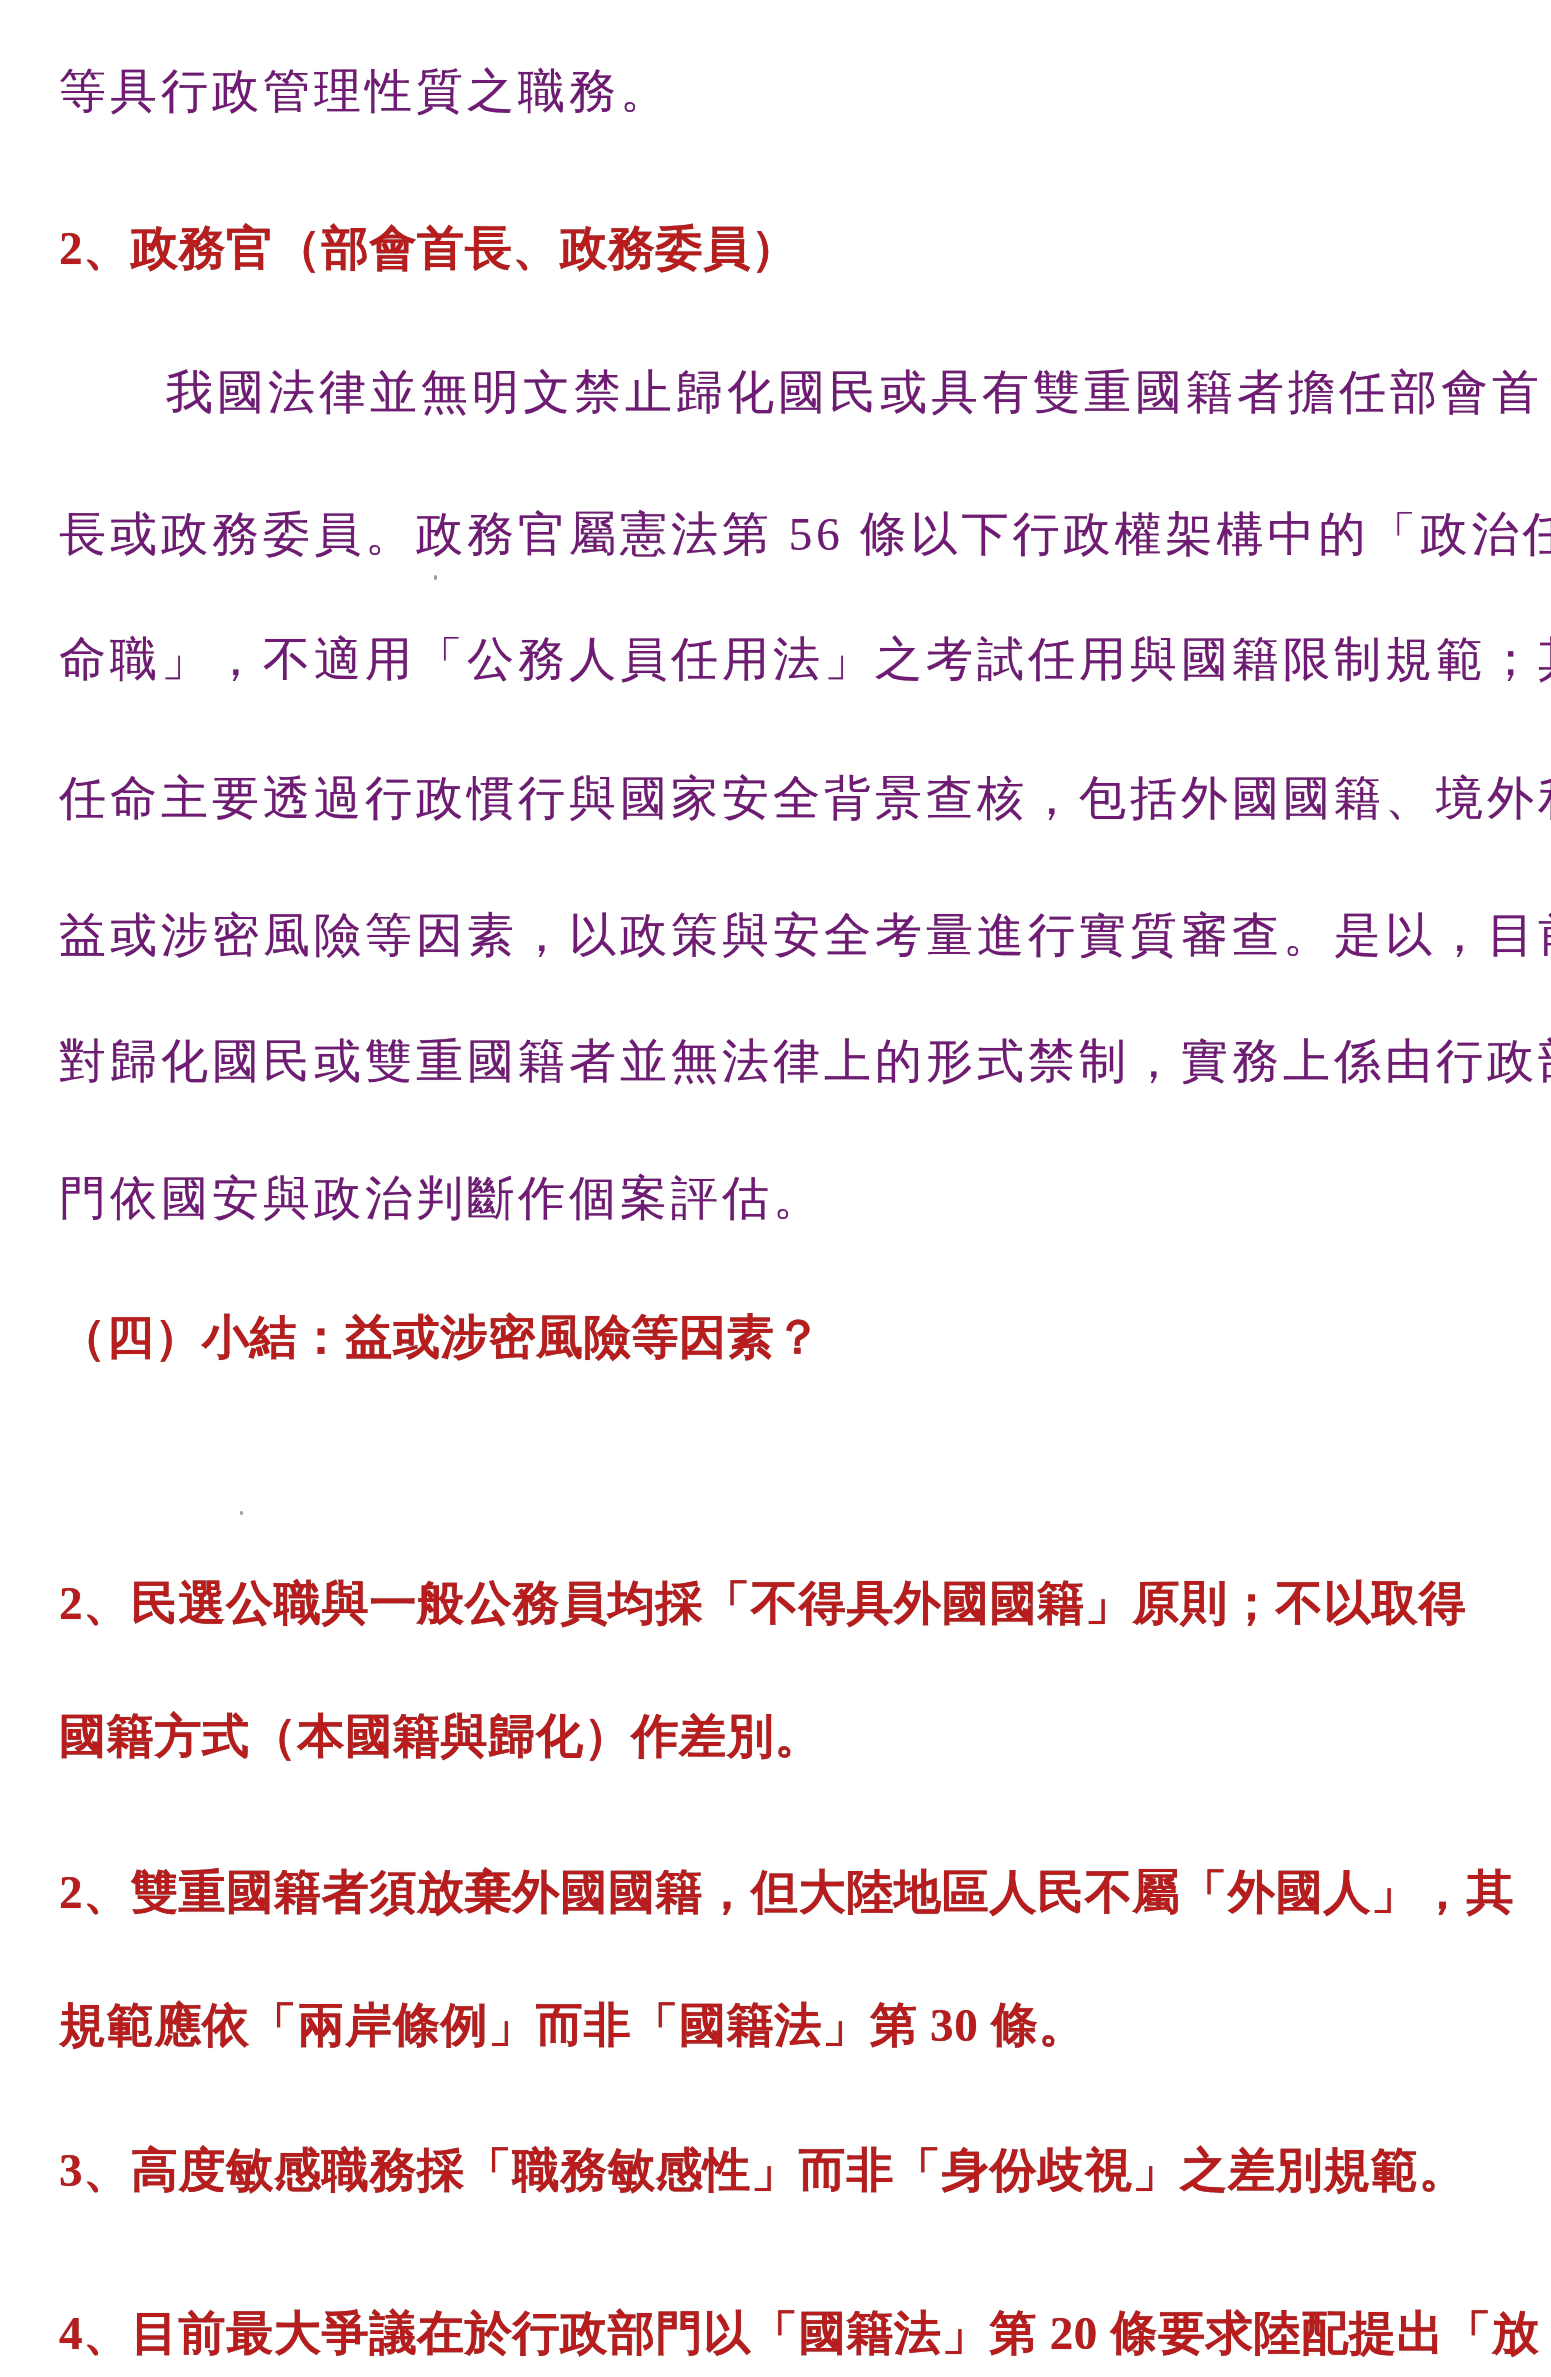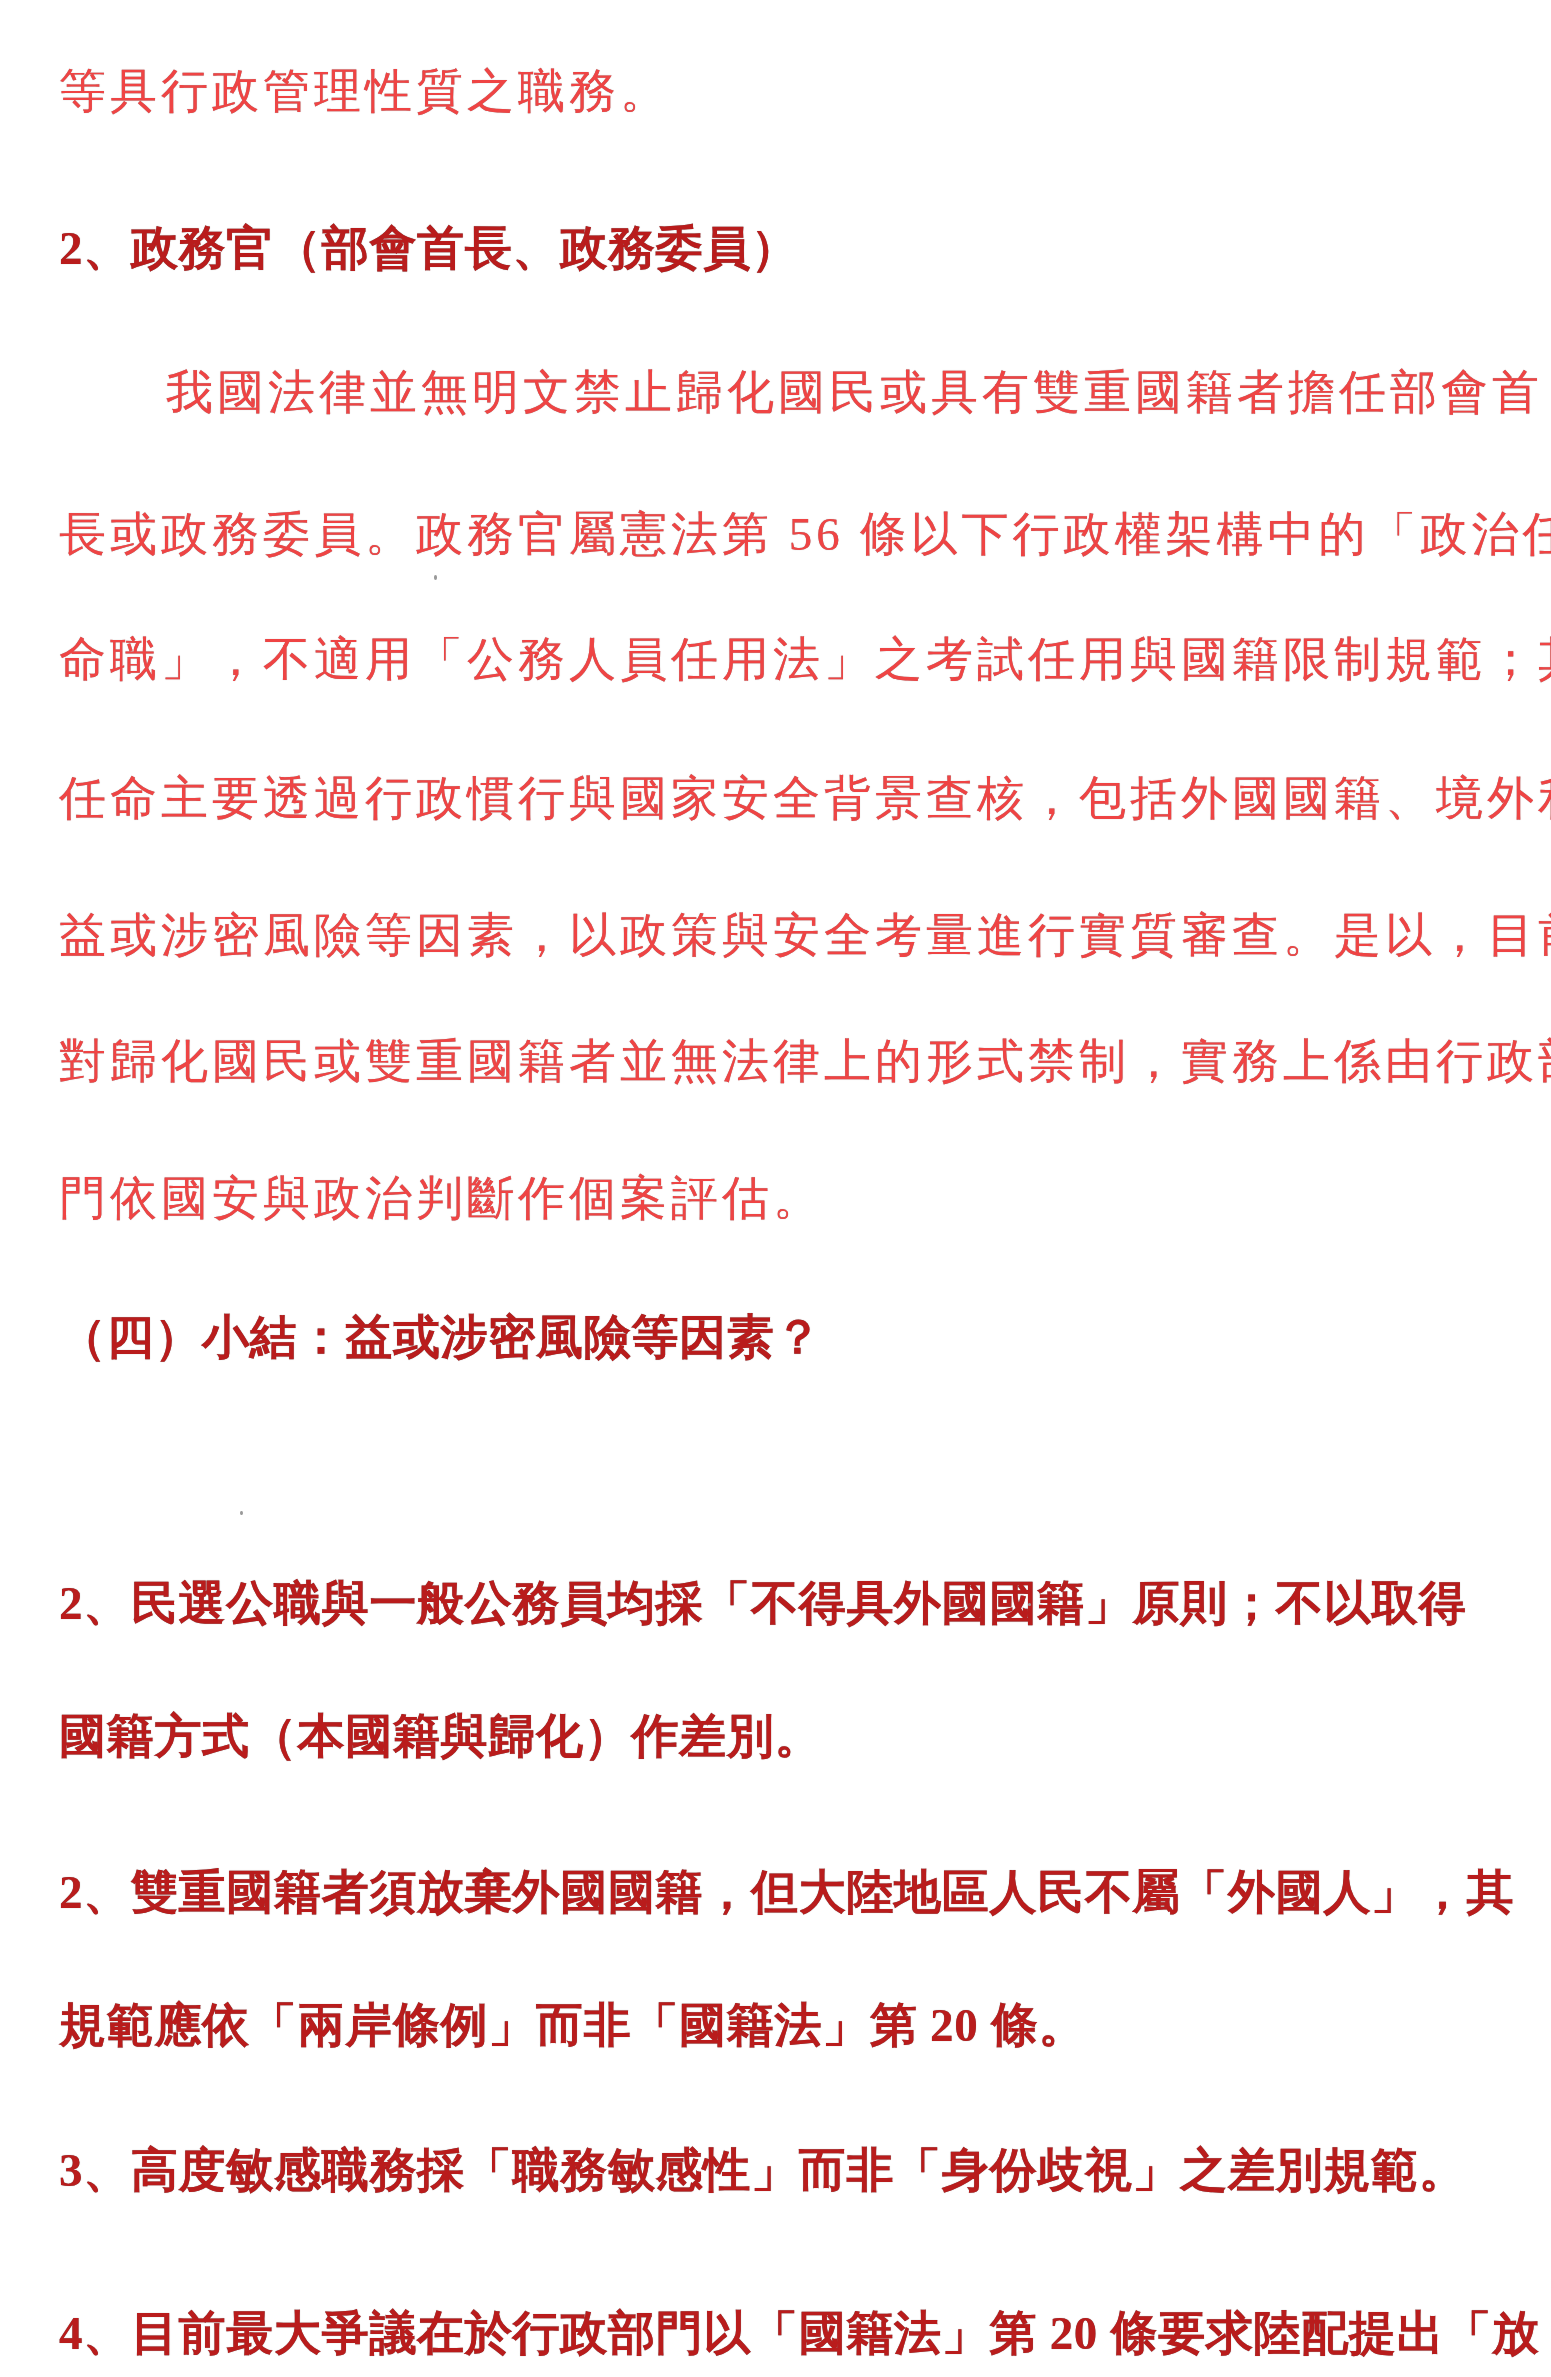--- a/index.html
+++ b/index.html
@@ -16,21 +16,21 @@
     font-family: "Liberation Serif", "DejaVu Serif", serif;
     color: #1c1c1c;
   }
   .text-line {
     position: absolute;
     left: 59px;
     white-space: nowrap;
     font-size: 47px;
     line-height: 1;
     letter-spacing: 4px;
-    color: #ef4444;
+    color: #701a75;
     
     text-shadow: 0 0 0.7px rgba(40,40,40,0.55);
   }
   .bold {
     font-weight: 700;
     letter-spacing: 0.7px;
     color: #b91c1c;
     text-shadow: 0 0 0.7px rgba(20,20,20,0.65);
   }
   .indent {
@@ -69,21 +69,21 @@
 
   <div class="text-line bold" style="top:1314px;">（四）小結：益或涉密風險等因素？</div>
 
 
   <div class="text-line bold" style="top:1580px;">2、民選公職與一般公務員均採「不得具外國國籍」原則；不以取得</div>
 
   <div class="text-line bold" style="top:1713px;">國籍方式（本國籍與歸化）作差別。</div>
 
   <div class="text-line bold" style="top:1869px;">2、雙重國籍者須放棄外國國籍，但大陸地區人民不屬「外國人」，其</div>
 
-  <div class="text-line bold" style="top:2002px;">規範應依「兩岸條例」而非「國籍法」第 20 條。</div>
+  <div class="text-line bold" style="top:2002px;">規範應依「兩岸條例」而非「國籍法」第 30 條。</div>
 
   <div class="text-line bold" style="top:2147px;">3、高度敏感職務採「職務敏感性」而非「身份歧視」之差別規範。</div>
 
   <div class="text-line bold" style="top:2298px;margin-top:12px;">4、目前最大爭議在於行政部門以「國籍法」第 20 條要求陸配提出「放</div>
 
   <div class="speck" style="left:434px; top:575px; width:3.3px; height:4.6px;"></div>
   <div class="speck" style="left:1028px; top:1603px; width:3.3px; height:3.3px;"></div>
   <div class="speck" style="left:240px; top:1511px; width:2.6px; height:4px;"></div>
 
 </div>

